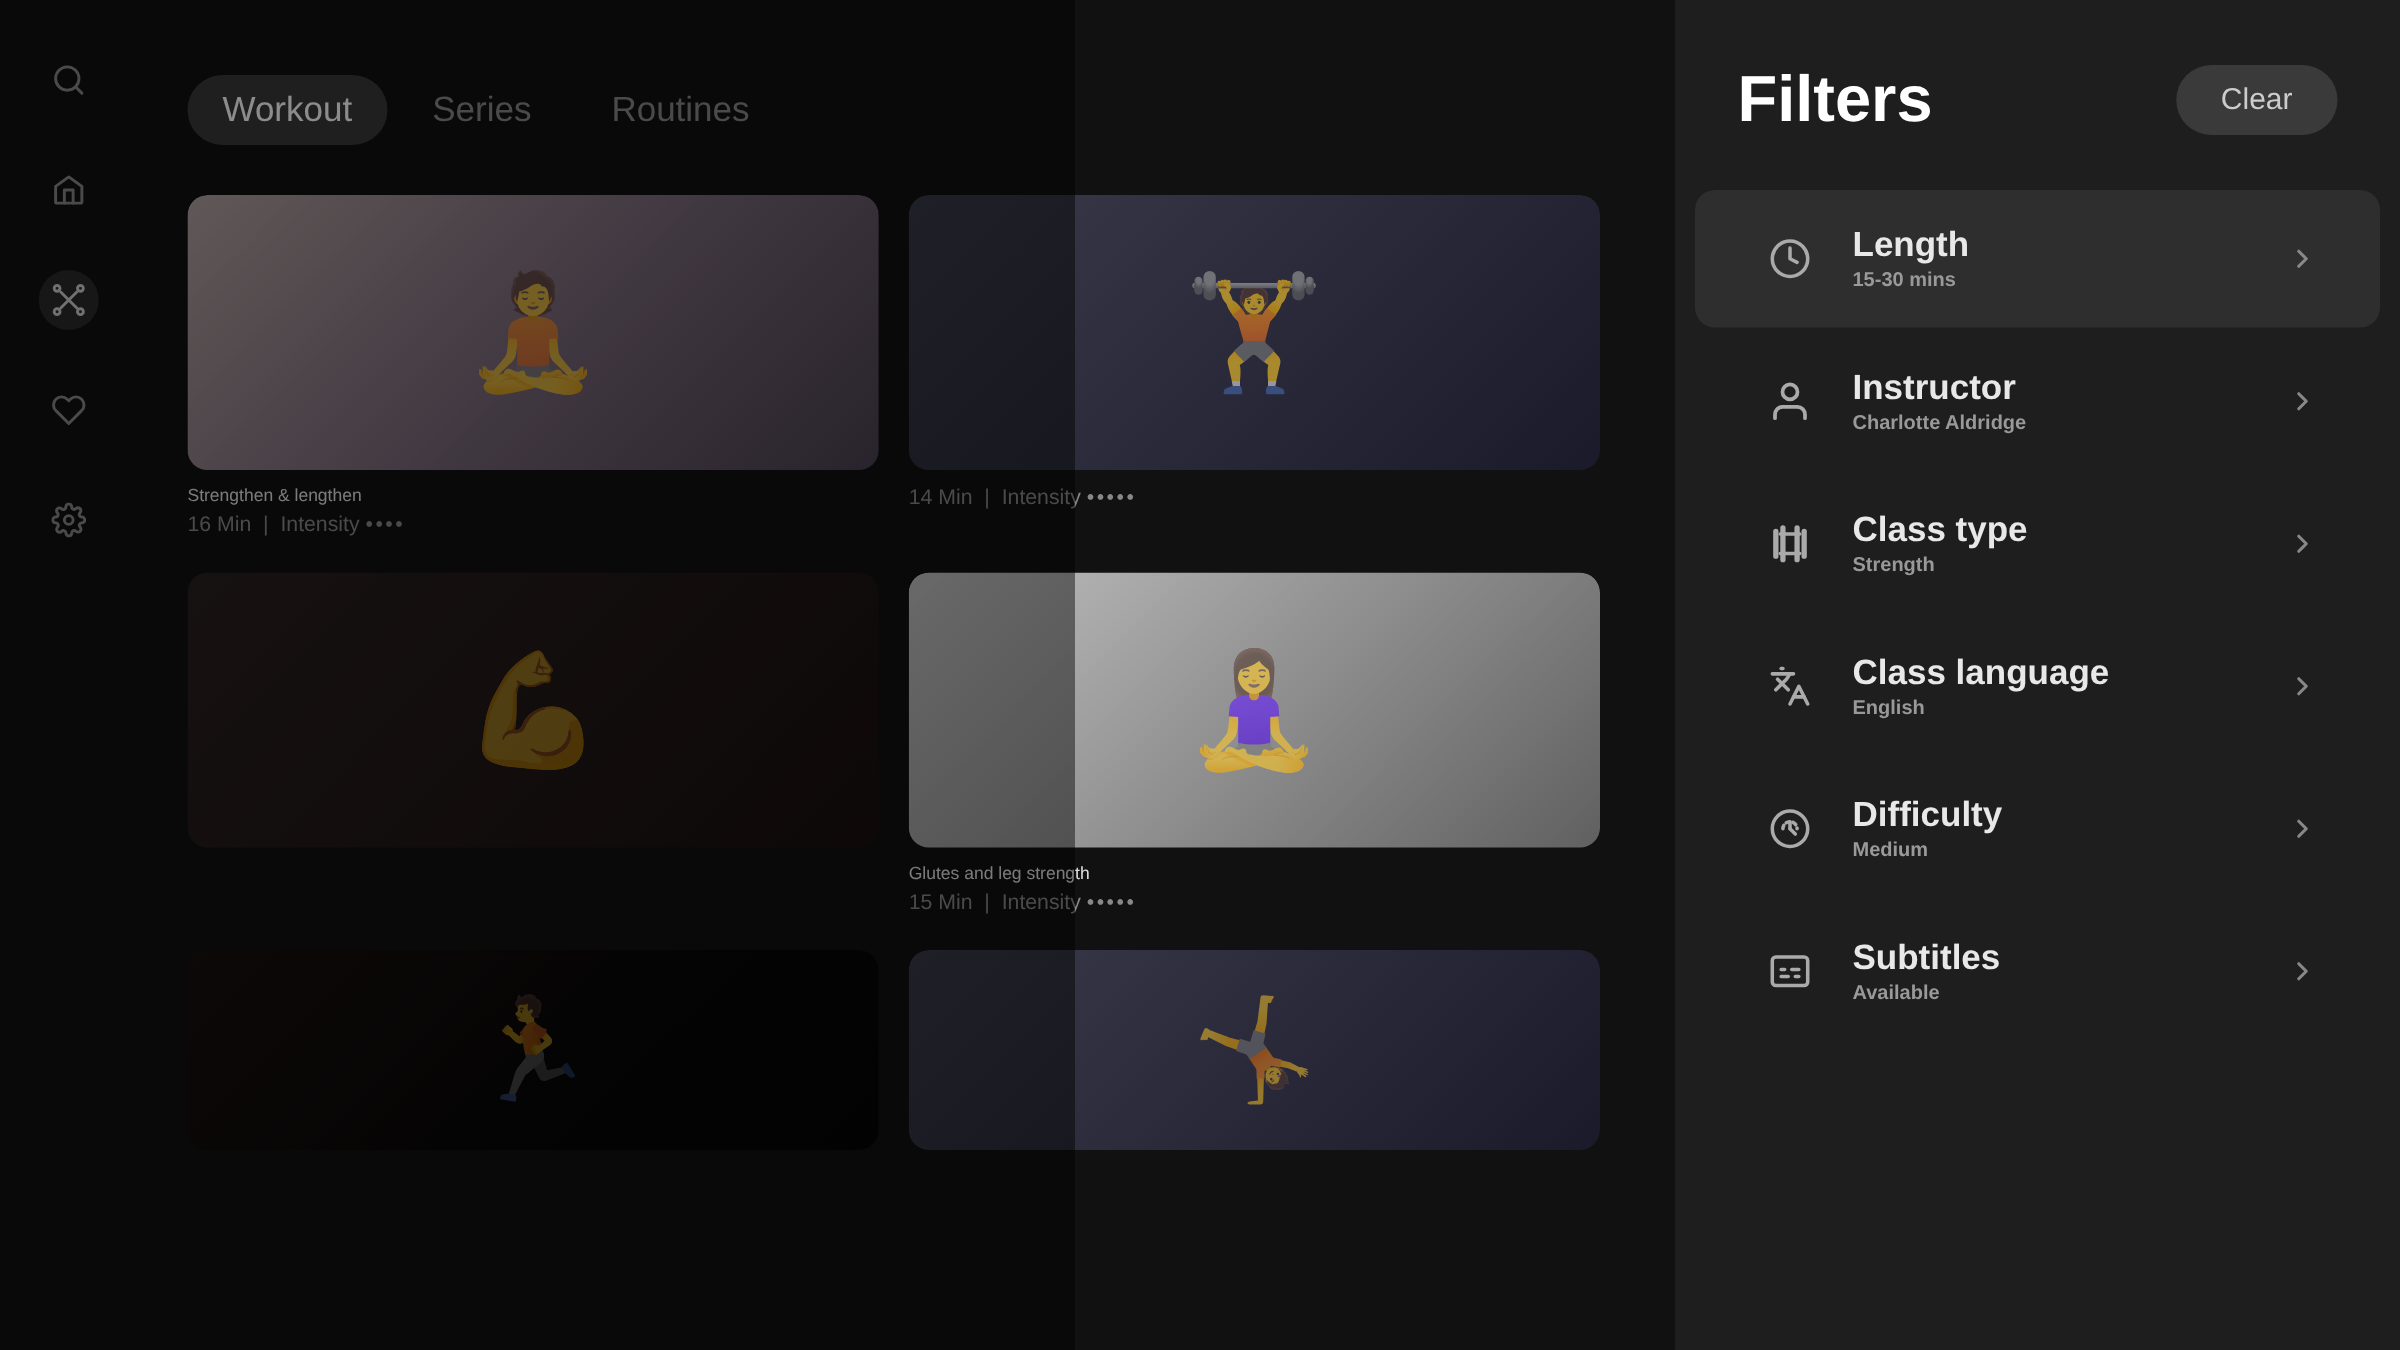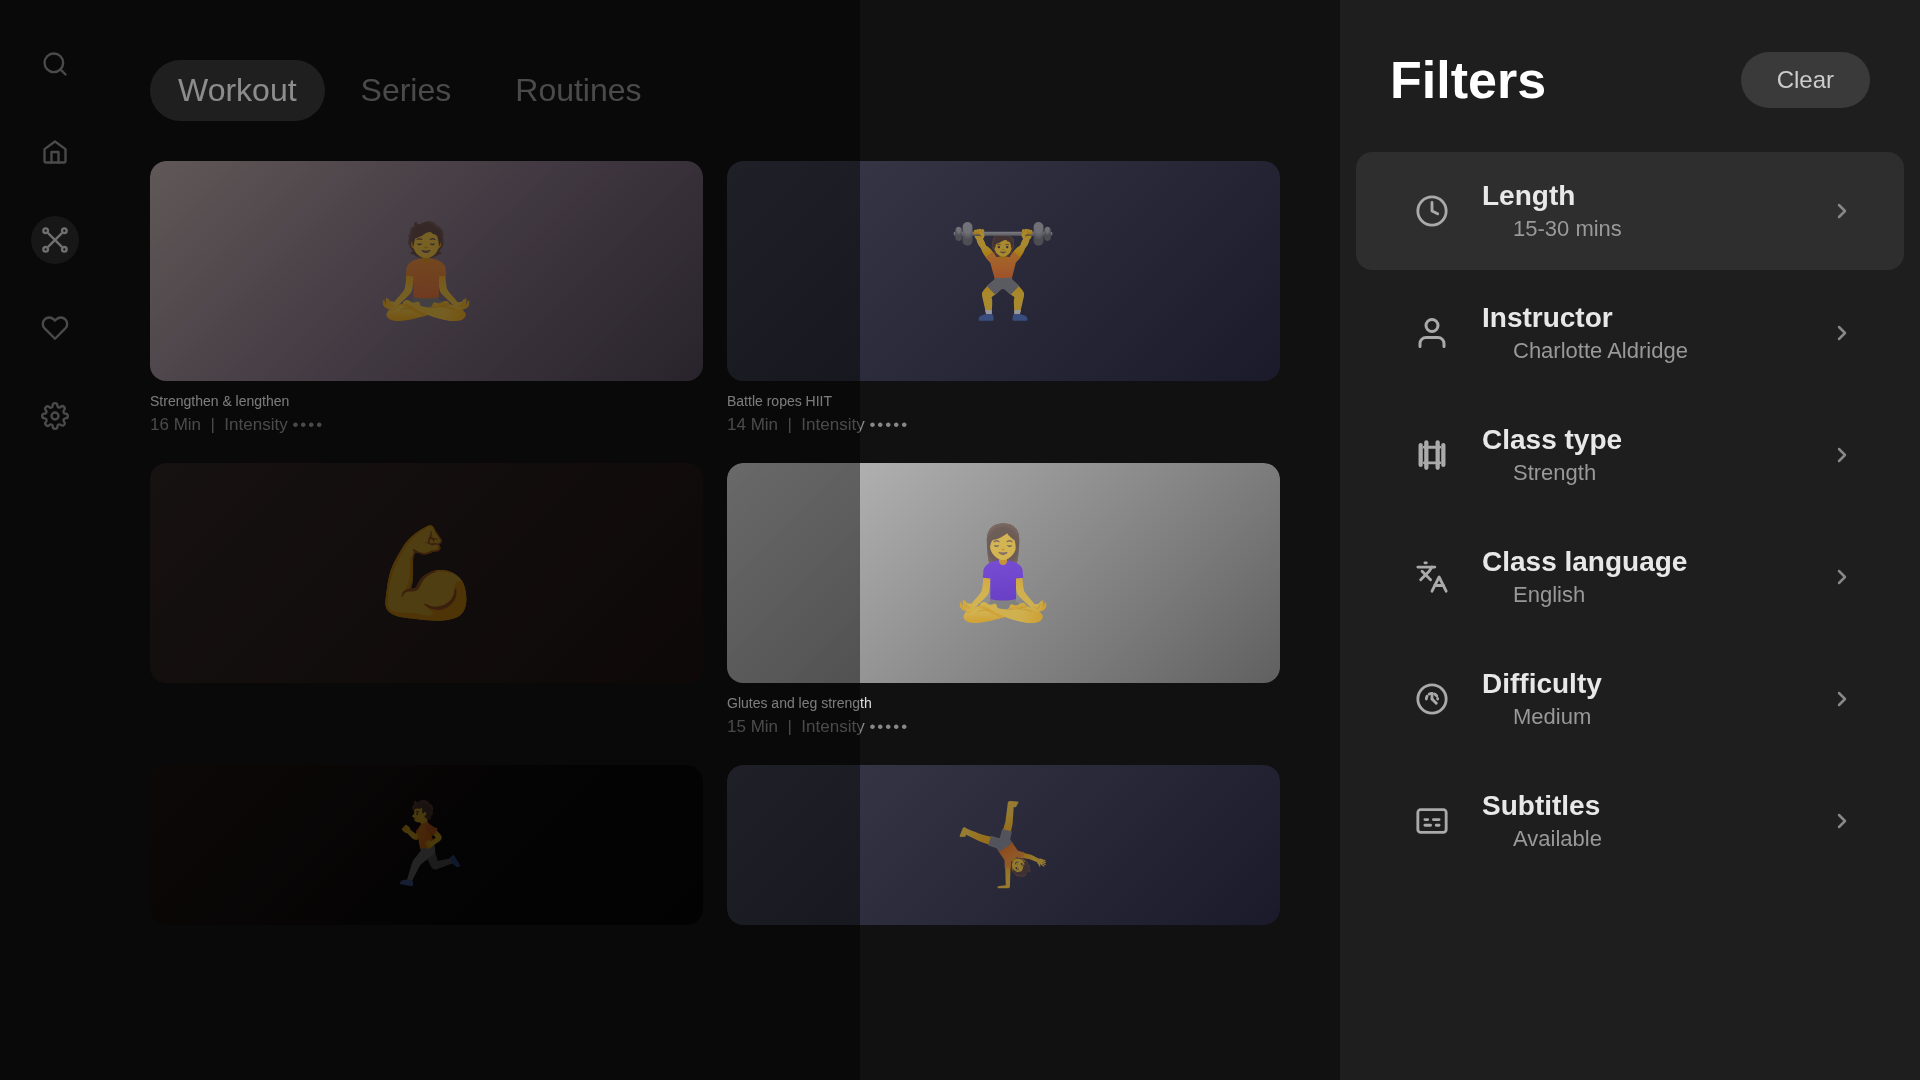--- a/index.html
+++ b/index.html
@@ -56,21 +56,21 @@
     
     .tab-bar {
       display: flex;
       gap: 8px;
       margin-bottom: 40px;
       align-items: center;
     }
     .tab {
       padding: 12px 28px;
       border-radius: 50px;
-      font-size: 32px;
+      font-size: 28px;
       font-weight: 500;
       cursor: pointer;
       color: #888888;
       background: transparent;
       border: none;
     }
     .tab.active {
       background: #3a3a3a;
       color: #ffffff;
     }
@@ -214,24 +214,23 @@
     }
 
     .filter-item-label {
       font-size: 28px;
       font-weight: 600;
       color: #e8e8e8;
       margin-bottom: 4px;
     }
 
     .filter-item-value {
-      font-size: 22px;
+      font-size: 16px;
       color: #999999;
-      font-weight: 400;
-      margin-left: 31px;
+      font-weight: 700;
     }
 
     .filter-item-chevron {
       color: #888888;
       display: flex;
       align-items: center;
     }
 
     .filter-item-chevron svg {
       width: 24px;
@@ -302,21 +301,20 @@
           <span>16 Min</span> &nbsp;|&nbsp; <span>Intensity</span> <span class="dots">••••</span>
         </div>
       </div>
     </div>
 
     <div class="workout-card">
       <div class="card-img-placeholder card-img-2">
         <span style="font-size:90px; opacity:0.6;">🏋️</span>
       </div>
       <div class="card-info">
-        <div class="card-title">Battle ropes HIIT</div>
         <div class="card-meta">
           <span>14 Min</span> &nbsp;|&nbsp; <span>Intensity</span> <span class="dots">•••••</span>
         </div>
       </div>
     </div>
 
     <div class="workout-card">
       <div class="card-img-placeholder card-img-3" style="background: linear-gradient(135deg,#2a2020,#1a1010);">
         <span style="font-size:90px; opacity:0.5;">💪</span>
       </div>

